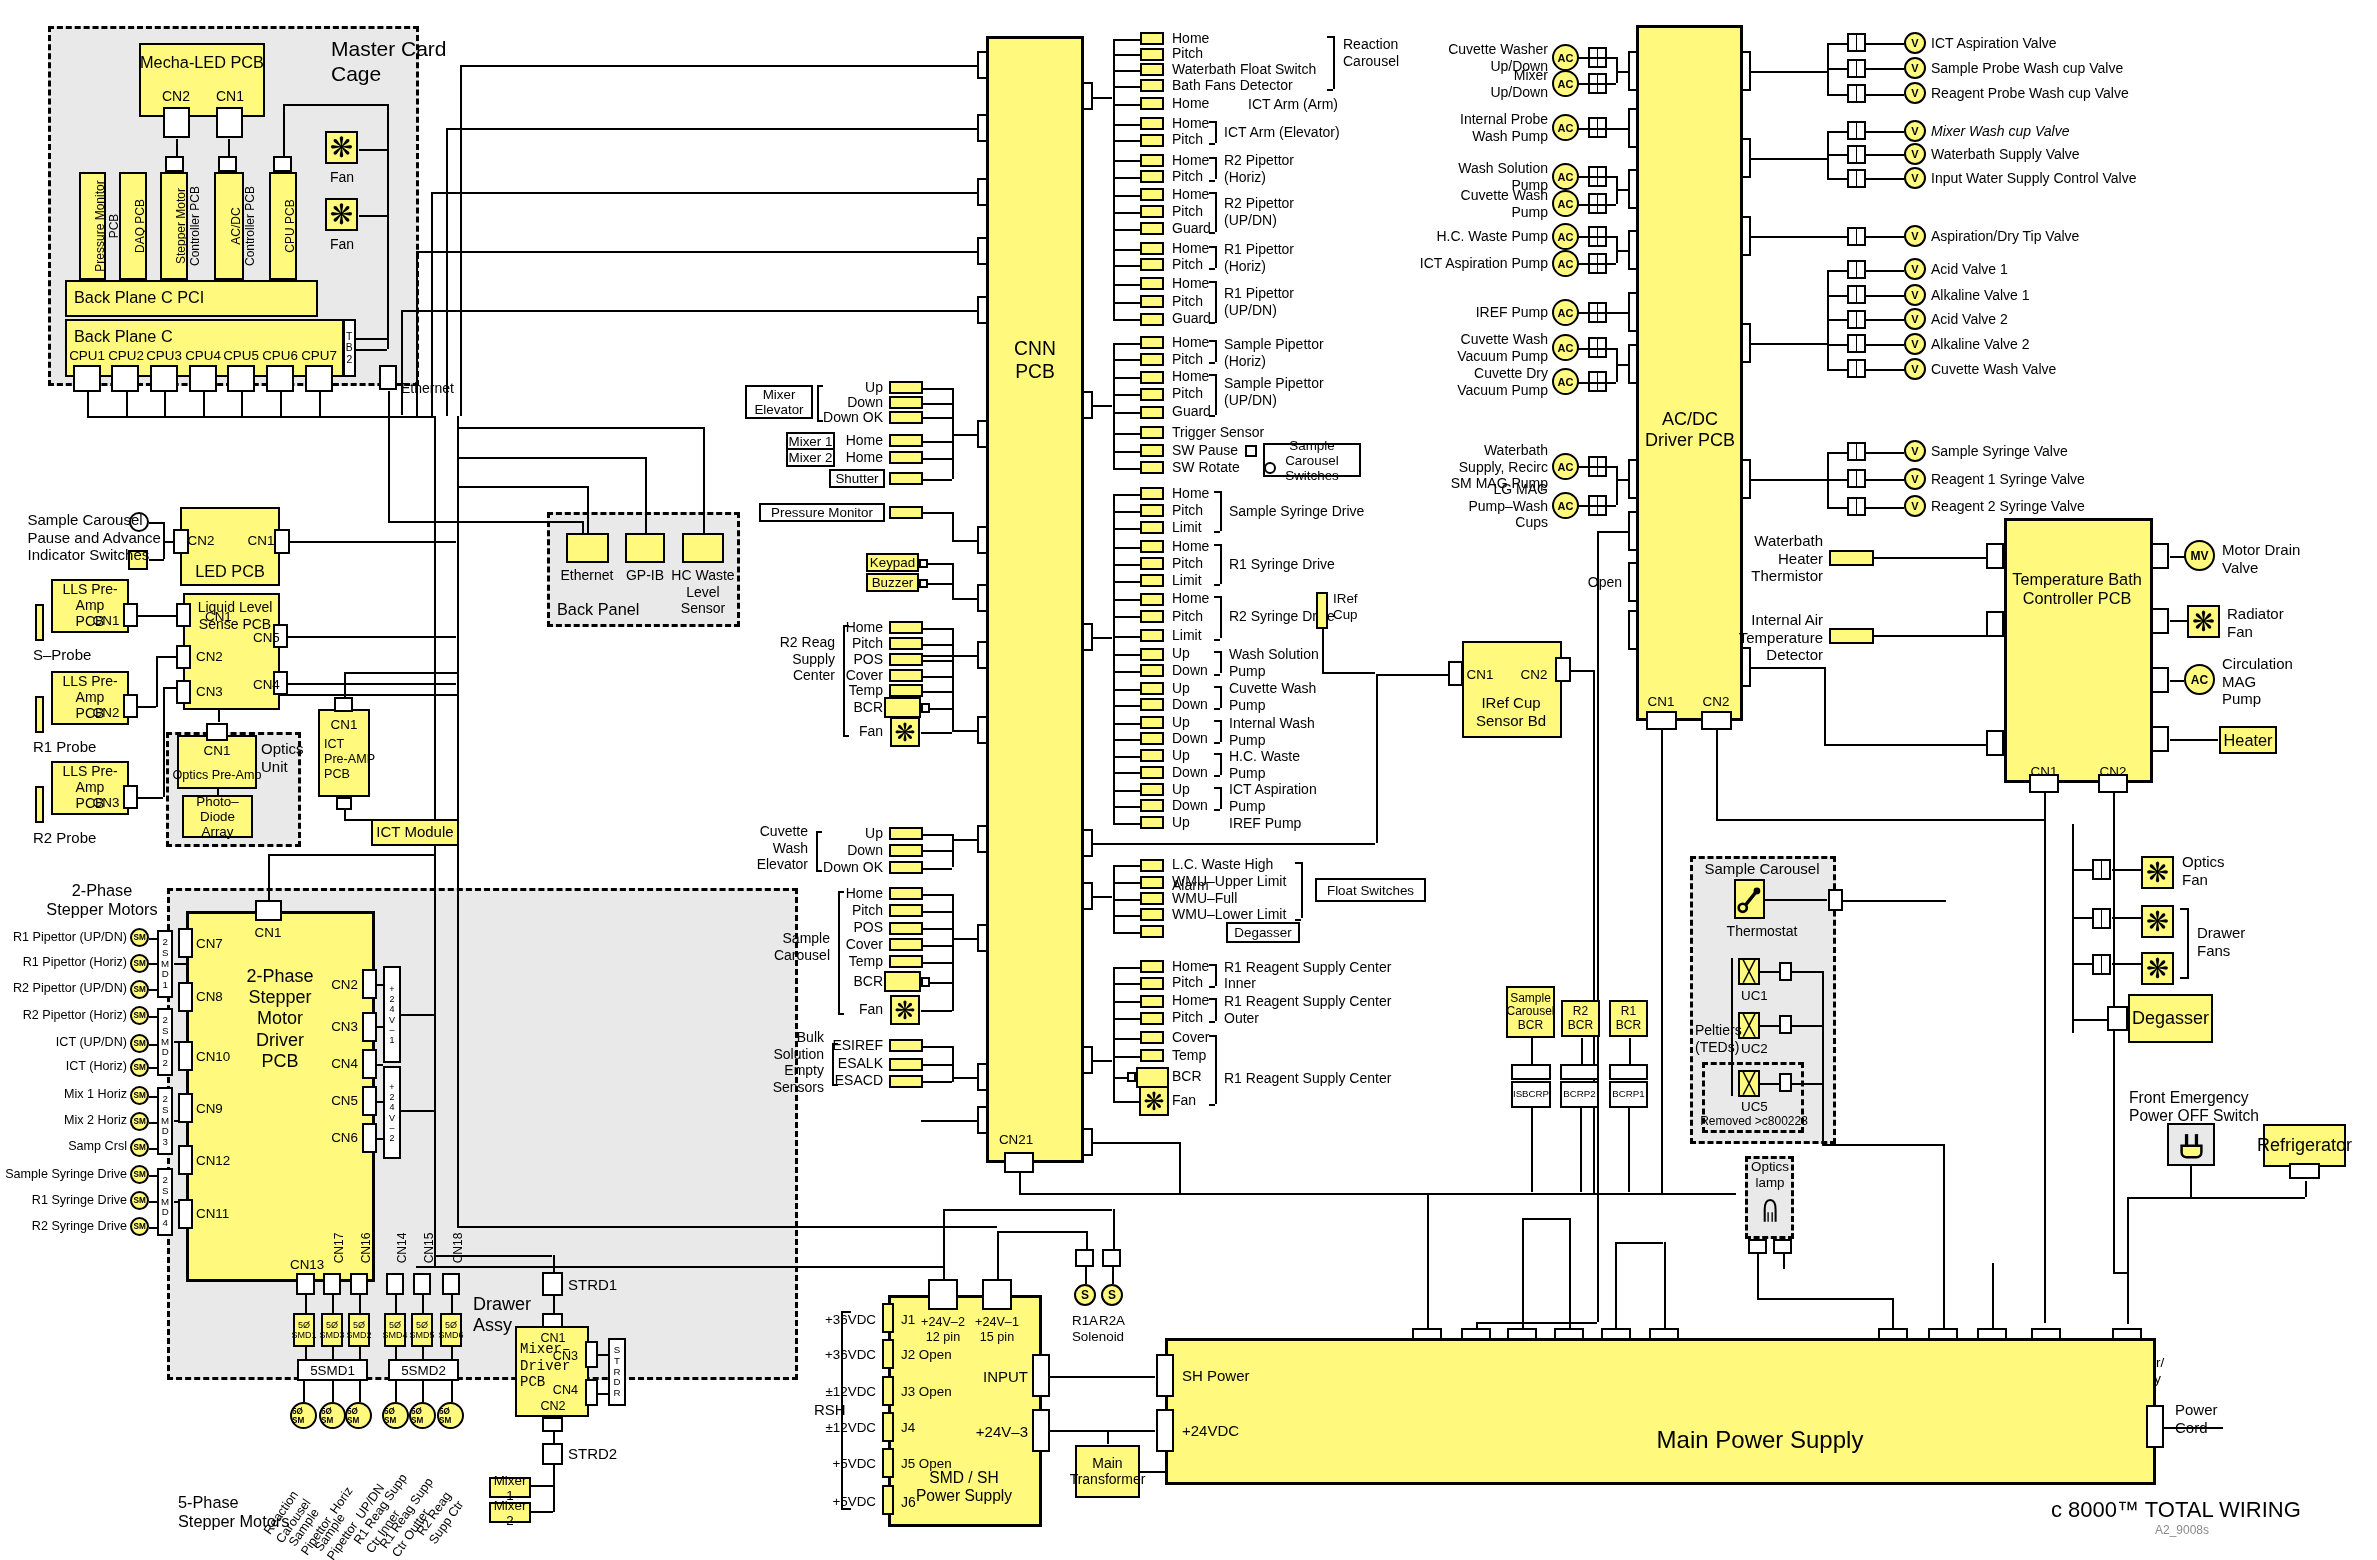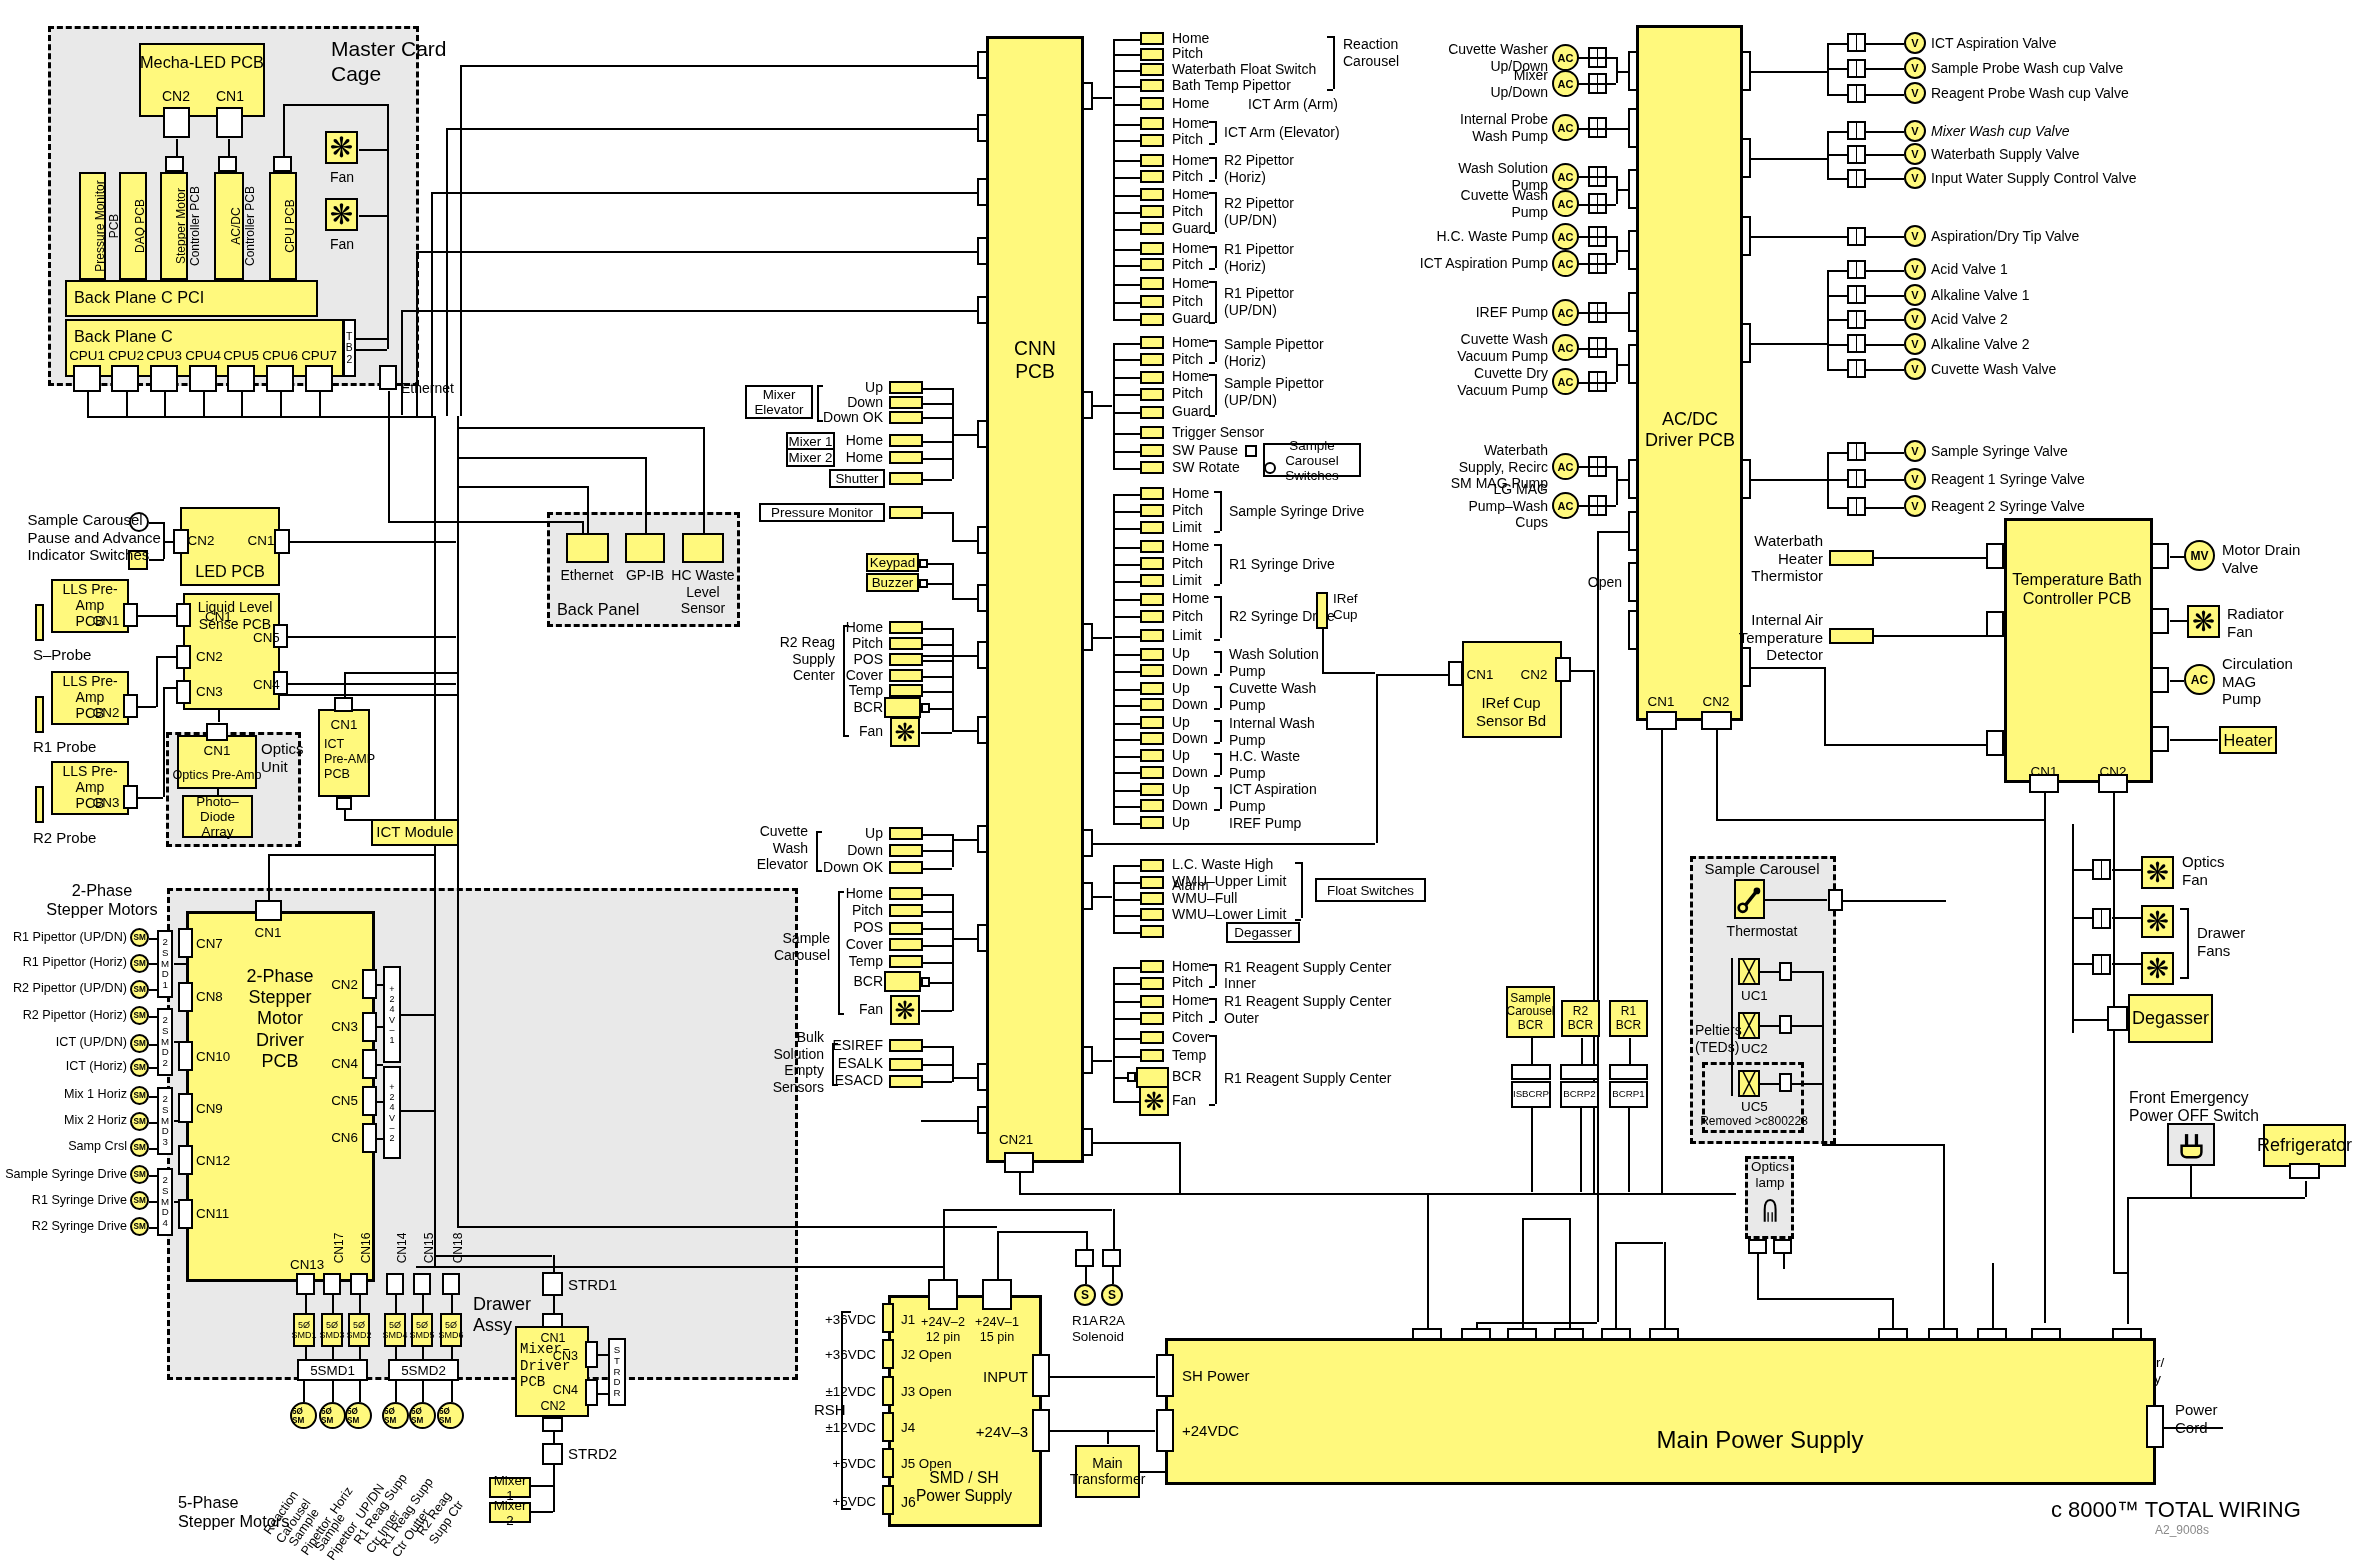--- a/index.html
+++ b/index.html
@@ -235,21 +235,21 @@
     <div class="line" style="left: 1113px; top: 39px; width: 27.5px; height: 2.2px;"></div>
     <div class="txt" style="font-size: 14px; top: 30px; left: 1172px;">Home</div>
     <div class="rect c-y" style="left: 1140px; top: 48px; width: 24px; height: 13.4px;"></div>
     <div class="line" style="left: 1113px; top: 54px; width: 27.5px; height: 2.2px;"></div>
     <div class="txt" style="font-size: 14px; top: 45px; left: 1172px;">Pitch</div>
     <div class="rect c-y" style="left: 1140px; top: 63px; width: 24px; height: 13.4px;"></div>
     <div class="line" style="left: 1113px; top: 70px; width: 27.5px; height: 2.2px;"></div>
     <div class="txt" style="font-size: 14px; top: 61px; left: 1172px;">Waterbath Float Switch</div>
     <div class="rect c-y" style="left: 1140px; top: 79px; width: 24px; height: 13.4px;"></div>
     <div class="line" style="left: 1113px; top: 86px; width: 27.5px; height: 2.2px;"></div>
-    <div class="txt" style="font-size: 14px; top: 77px; left: 1172px;">Bath Temp Pipettor</div>
+    <div class="txt" style="font-size: 14px; top: 77px; left: 1172px;">Bath Fans Detector</div>
     <div class="rect c-y" style="left: 1140px; top: 97px; width: 24px; height: 13.4px;"></div>
     <div class="line" style="left: 1113px; top: 104px; width: 27.5px; height: 2.2px;"></div>
     <div class="txt" style="font-size: 14px; top: 95px; left: 1172px;">Home</div>
     <div class="rect c-y" style="left: 1140px; top: 117px; width: 24px; height: 13.4px;"></div>
     <div class="line" style="left: 1113px; top: 124px; width: 27.5px; height: 2.2px;"></div>
     <div class="txt" style="font-size: 14px; top: 115px; left: 1172px;">Home</div>
     <div class="rect c-y" style="left: 1140px; top: 134px; width: 24px; height: 13.4px;"></div>
     <div class="line" style="left: 1113px; top: 140px; width: 27.5px; height: 2.2px;"></div>
     <div class="txt" style="font-size: 14px; top: 131px; left: 1172px;">Pitch</div>
     <div class="rect c-y" style="left: 1140px; top: 154px; width: 24px; height: 13.4px;"></div>

